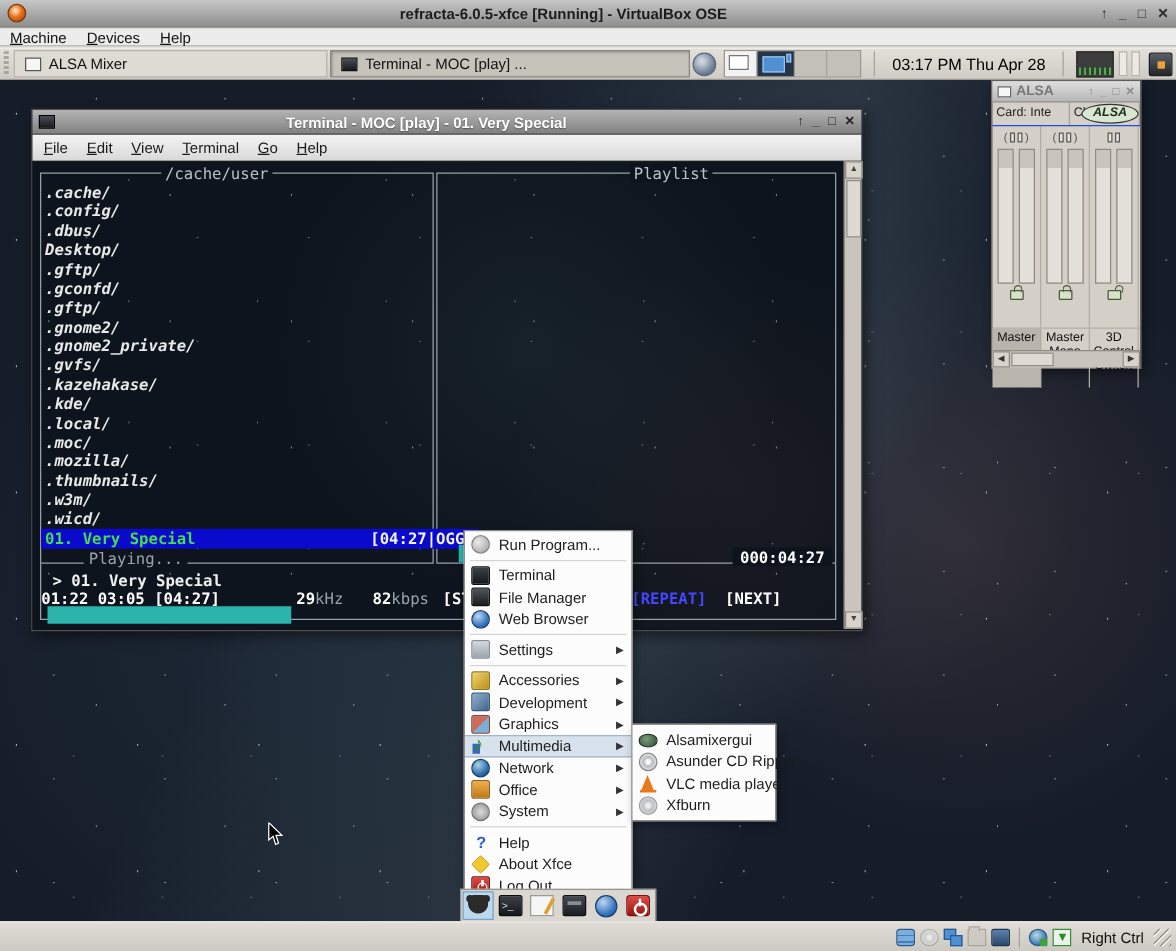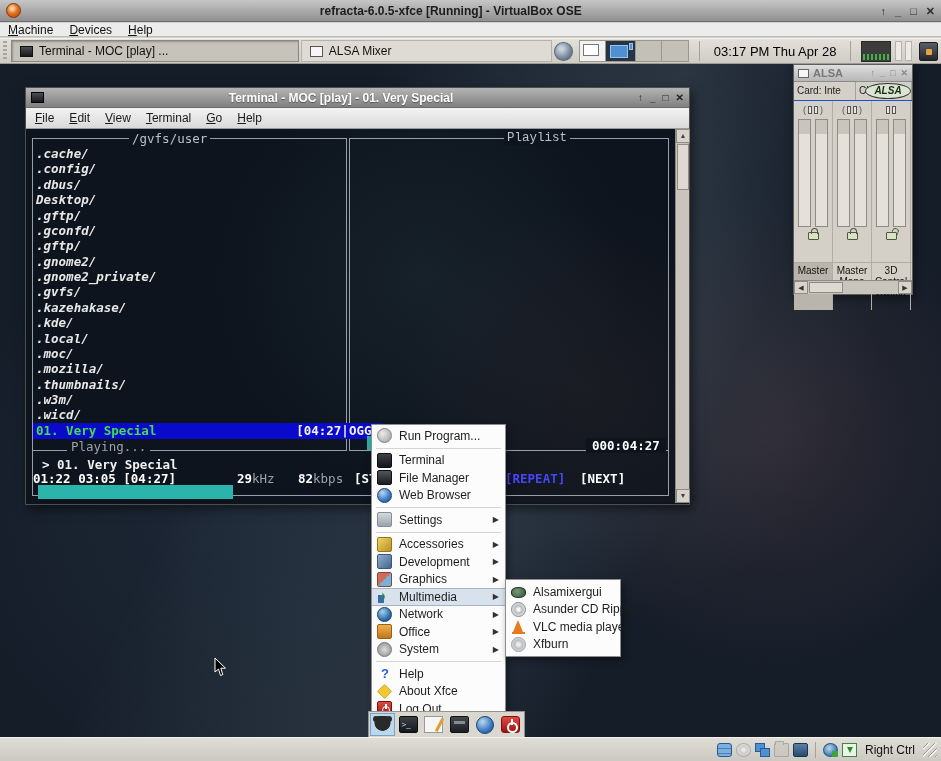--- a/index.html
+++ b/index.html
@@ -116,21 +116,21 @@
   .sb-up { top:0; } .sb-down { bottom:0; }
   .sb-thumb { position:absolute; left:1px; top:15px; width:12px; height:46px; background:#dedad2; border:1px solid #8e8b84; }
 
   
   .moc { position:absolute; left:0; top:0; width:649px; height:374px;
     font-family:"DejaVu Sans Mono", monospace; font-weight:bold; font-size:12.5px; color:#e8e8e8; }
   .pane { position:absolute; border:1px solid #97a0a8; }
   .pane-left  { left:6px;  top:9px; width:315px; height:313px; }
   .pane-right { left:323px; top:9px; width:320px; height:313px; }
   .pane-label { position:absolute; top:2px; background:#0d141d; color:#b9c2ca; padding:0 3px; font-weight:normal; }
-  .lbl-home { left:103px; } .lbl-playlist { left:478px;font-family:Liberation Mono, monospace; }
+  .lbl-home { left:103px; } .lbl-playlist { left:478px; }
   .moc-ext { position:absolute; left:6px; top:322px; width:637px; height:45px;
     border:1px solid #97a0a8; border-top:none; }
   .file-list { position:absolute; left:8px; top:17px; width:311px;font-style:italic; }
   .file-row { height:15.38px; line-height:15.38px; padding-left:2px; white-space:nowrap; }
   .sel-row { position:absolute; left:7px; top:294px; width:350px; height:15.5px; line-height:15.5px;
     background:#0a0acd; }
   .sel-name { position:absolute; left:3px; color:#46dc50; }
   .sel-time { position:absolute; right:4px; color:#f2f2f2; }
   .moc-status-label { position:absolute; left:41px; top:310px; background:#0d141d; padding:0 4px;
     color:#9aa3ab; font-weight:normal; }
@@ -285,27 +285,27 @@
   </div>
 
   <div class="vb-menubar">
     <span class="accel">Machine</span>
     <span class="accel">Devices</span>
     <span class="accel">Help</span>
   </div>
 
   <div class="host-taskbar">
     <span class="tb-handle"></span>
+    <div class="tb-task" style="width:253px;">
+      <span class="tb-task-icon win"></span>
+      <span>ALSA Mixer</span>
+    </div>
     <div class="tb-task active">
       <span class="tb-task-icon term"></span>
       <span>Terminal - MOC [play] ...</span>
-    </div>
-    <div class="tb-task" style="width:253px;">
-      <span class="tb-task-icon win"></span>
-      <span>ALSA Mixer</span>
     </div>
     <span class="tb-spacer"></span>
     <span class="tb-vol"></span>
     <div class="pager">
       <div class="pager-cell ws1">
           <span class="mini"></span>
         </div>
       <div class="pager-cell ws2">
           <span class="mini"></span>
           <span class="mini2"></span>
@@ -397,21 +397,21 @@
         <span class="accel">Edit</span>
         <span class="accel">View</span>
         <span class="accel">Terminal</span>
         <span class="accel">Go</span>
         <span class="accel">Help</span>
       </div>
       <div class="term-body">
         <div class="moc">
           <div class="pane pane-left"></div>
           <div class="pane pane-right"></div>
-          <span class="pane-label lbl-home">/gvfs/user</span>
+          <span class="pane-label lbl-home">/cache/user</span>
           <span class="pane-label lbl-playlist">Playlist</span>
           <div class="moc-ext"></div>
 
           <div class="file-list">
             <div class="file-row">.cache/</div>
             <div class="file-row">.config/</div>
             <div class="file-row">.dbus/</div>
             <div class="file-row">Desktop/</div>
             <div class="file-row">.gftp/</div>
             <div class="file-row">.gconfd/</div>

